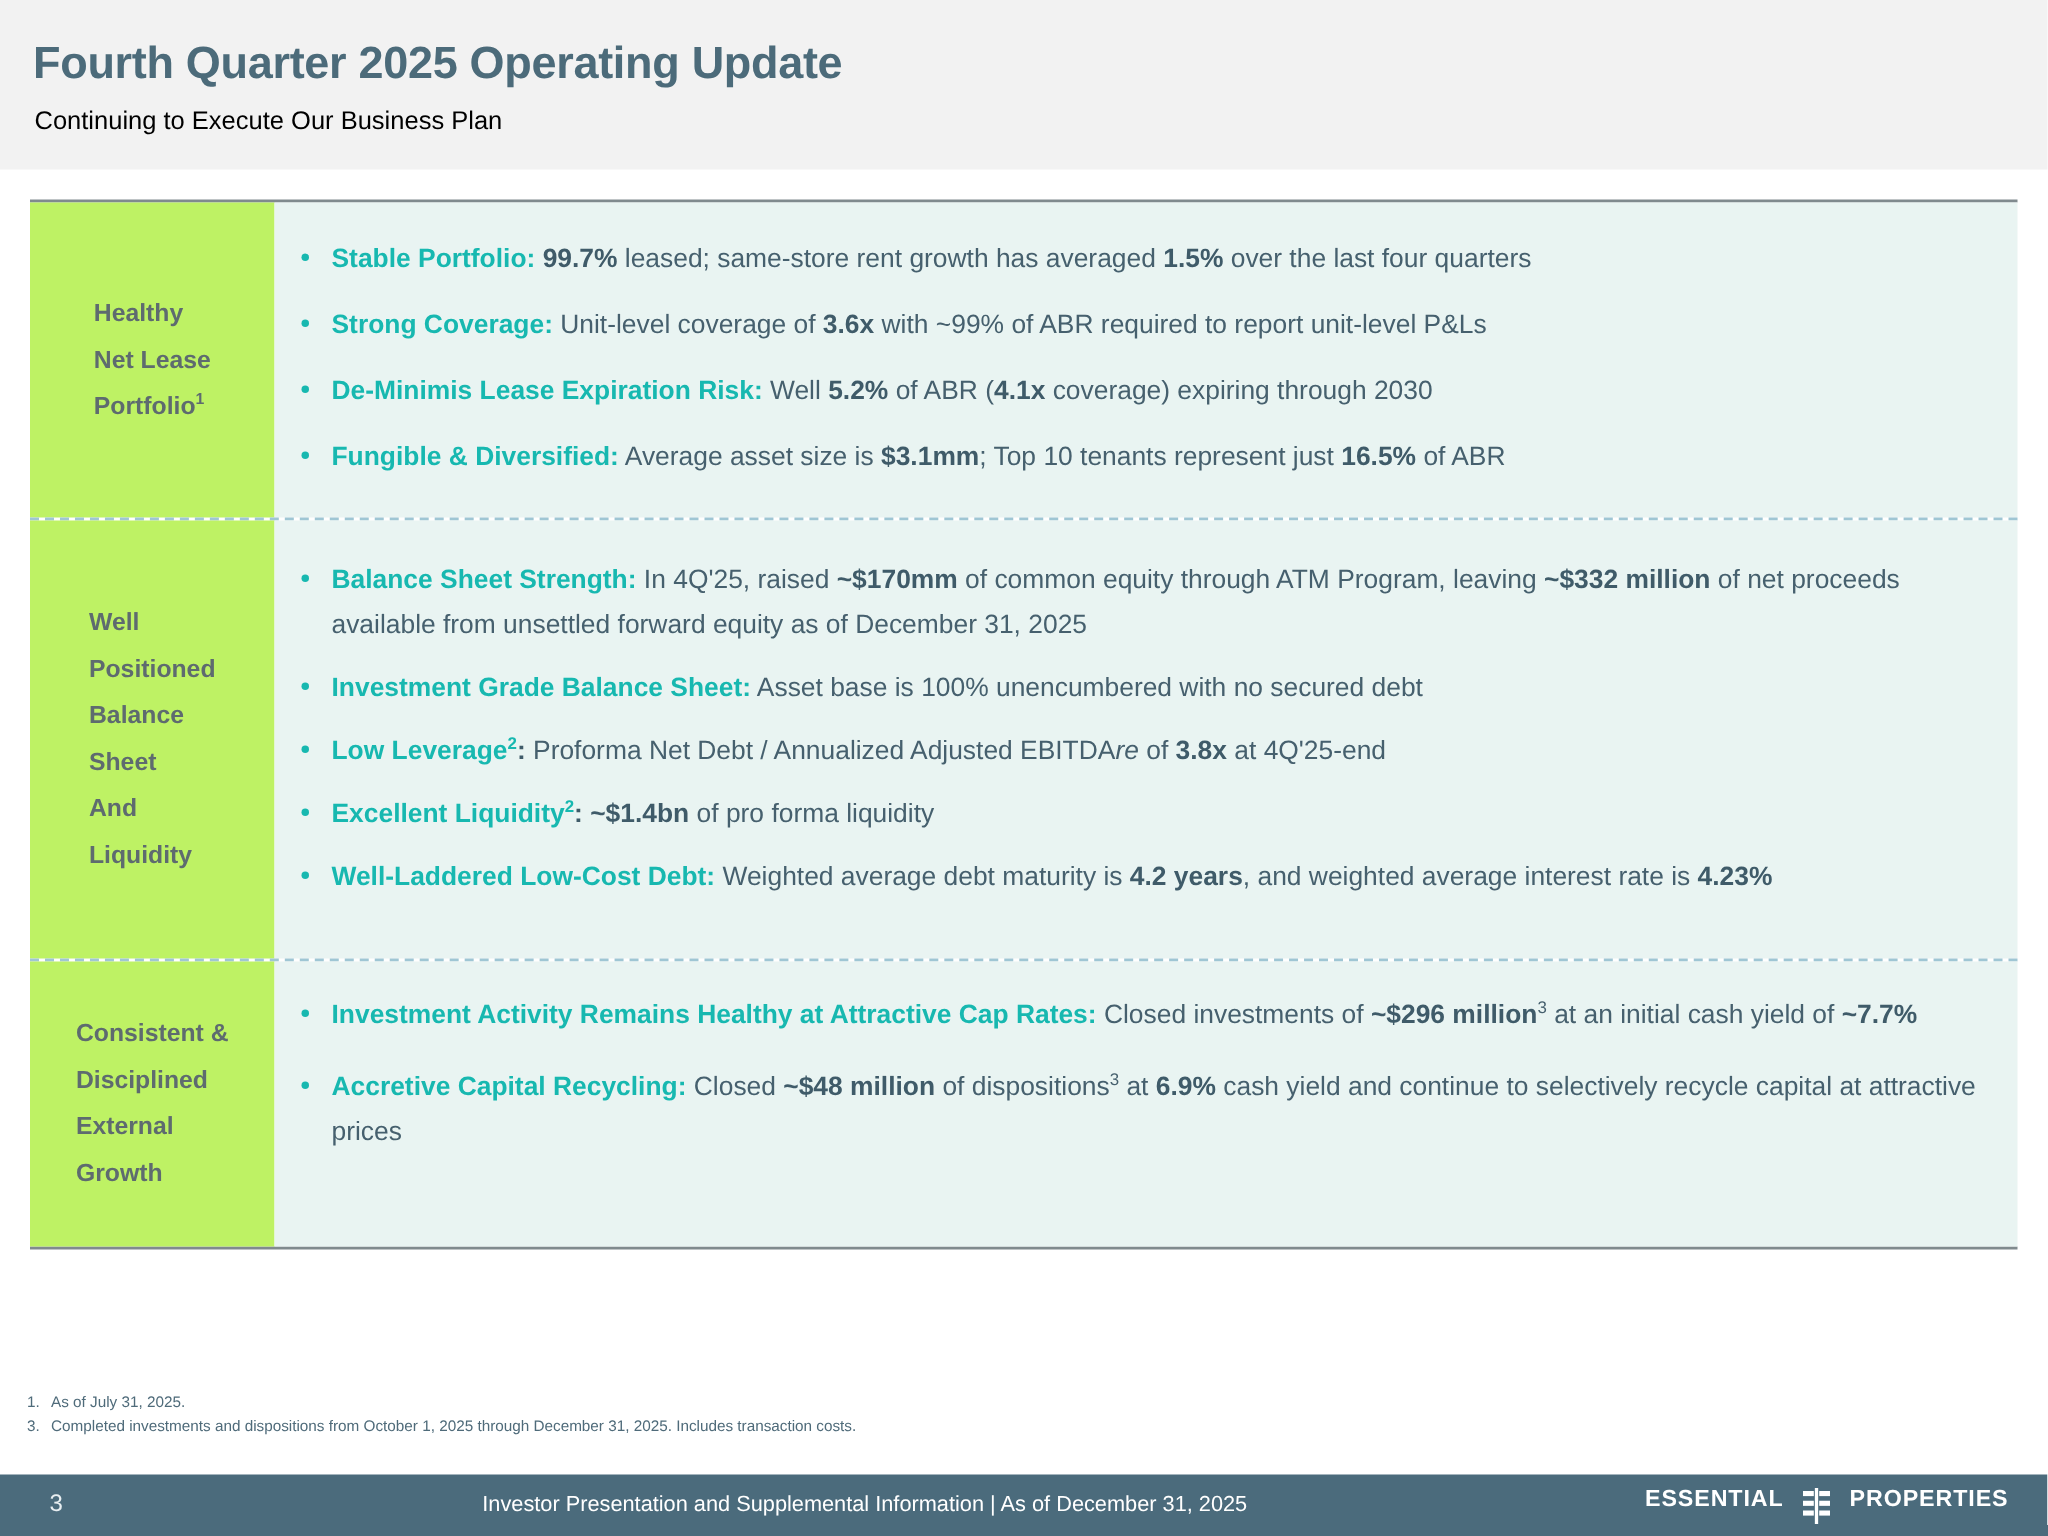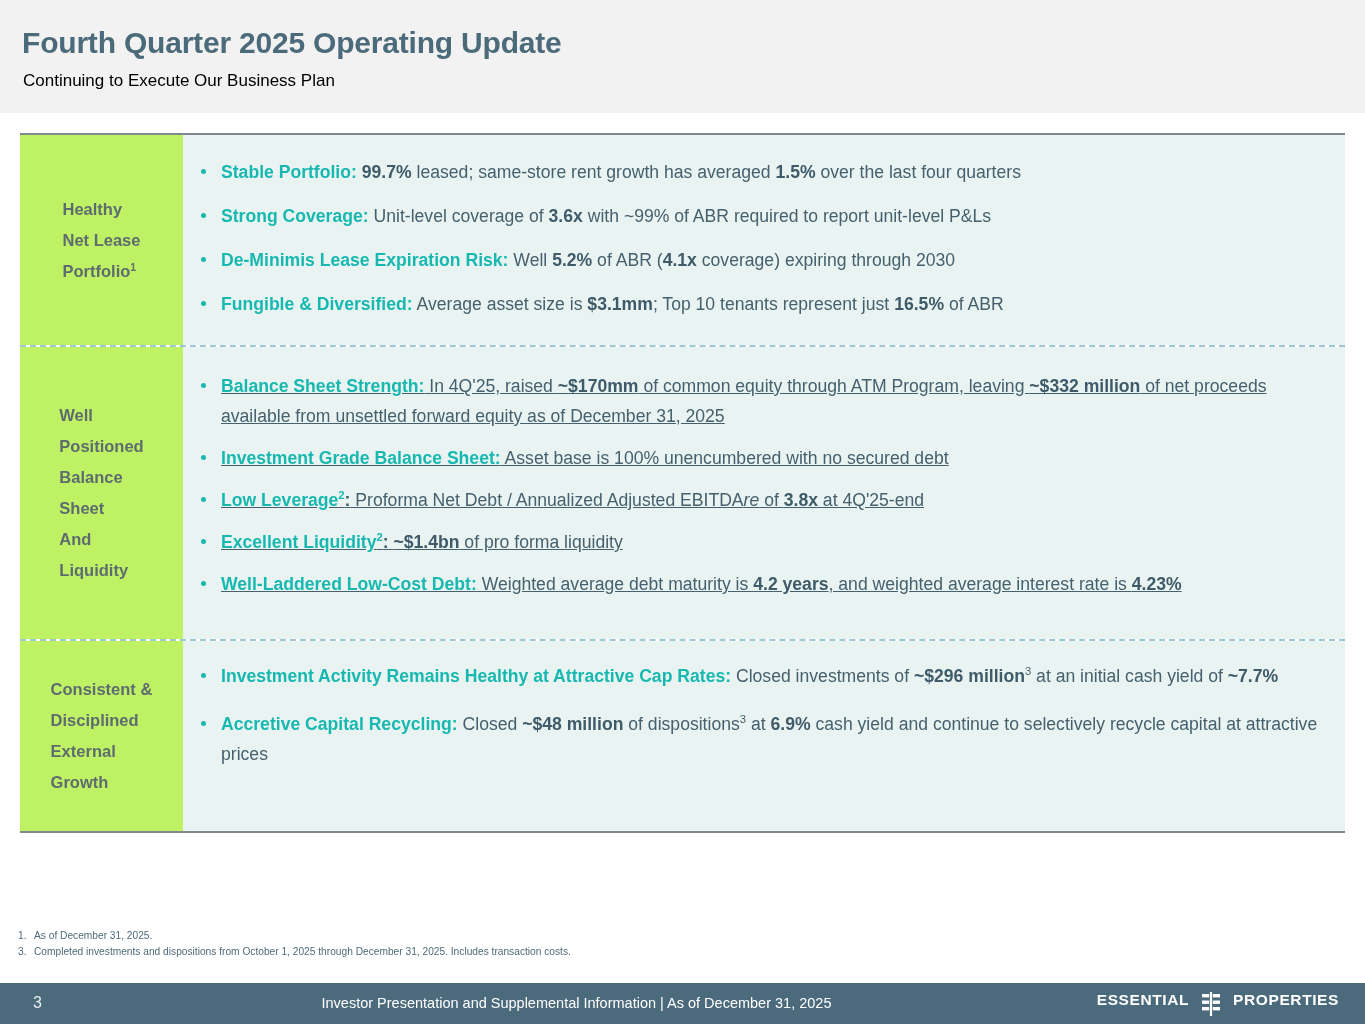--- a/index.html
+++ b/index.html
@@ -52,21 +52,21 @@
     box-sizing:border-box;
   }
   .row-body{
     flex:1 1 auto;
     background:#e9f4f2;
     box-sizing:border-box;
     padding:16px 14px 16px 0px;
     display:flex;flex-direction:column;justify-content:center;
   }
   .row1 .row-body{ padding-top:22px;padding-bottom:26px; }
-  .row2 .row-body{ padding-top:24px;padding-bottom:40px;text-decoration:underline; }
+  .row2 .row-body{ padding-top:24px;padding-bottom:40px; }
   .row3 .row-body{ padding-top:20px;padding-bottom:62px; }
 
   ul.bullets{ list-style:none;margin:0;padding:0; }
   ul.bullets li{
     position:relative;
     padding-left:38px;
     margin:0 0 14px 0;
     font-size:17.6px;
     line-height:30px;
     color:#46606e;
@@ -173,21 +173,21 @@
       <div class="row-body">
         <ul class="bullets">
           <li><span class="dot"></span><span class="lead">Investment Activity Remains Healthy at Attractive Cap Rates:</span><span> Closed investments of </span><span class="b">~$296 million</span><sup>3</sup><span> at an initial cash yield of </span><span class="b">~7.7%</span></li>
           <li><span class="dot"></span><span class="lead">Accretive Capital Recycling:</span><span> Closed </span><span class="b">~$48 million</span><span> of dispositions</span><sup>3</sup><span> at </span><span class="b">6.9%</span><span> cash yield and continue to selectively recycle capital at attractive prices</span></li>
         </ul>
       </div>
     </div>
   </div>
 
 <div class="footnotes" id="footnotes">
-    <div><span class="fn-num">1.</span><span>As of December 31, 2025.</span></div>
+    <div><span class="fn-num">1.</span><span>As of July 31, 2025.</span></div>
     <div><span class="fn-num">3.</span><span>Completed investments and dispositions from October 1, 2025 through December 31, 2025. Includes transaction costs.</span></div>
   </div>
 
 <div class="footer">
   <div class="page-num">3</div>
   <div class="footer-center">Investor Presentation and Supplemental Information |  As of December 31, 2025</div>
   <div class="logo">
     <span class="logo-word">ESSENTIAL</span>
     <svg class="logo-mark" width="26" height="26" viewBox="0 0 26 26">
       <rect x="4" y="3" width="18" height="3.4" fill="#ffffff"></rect>

